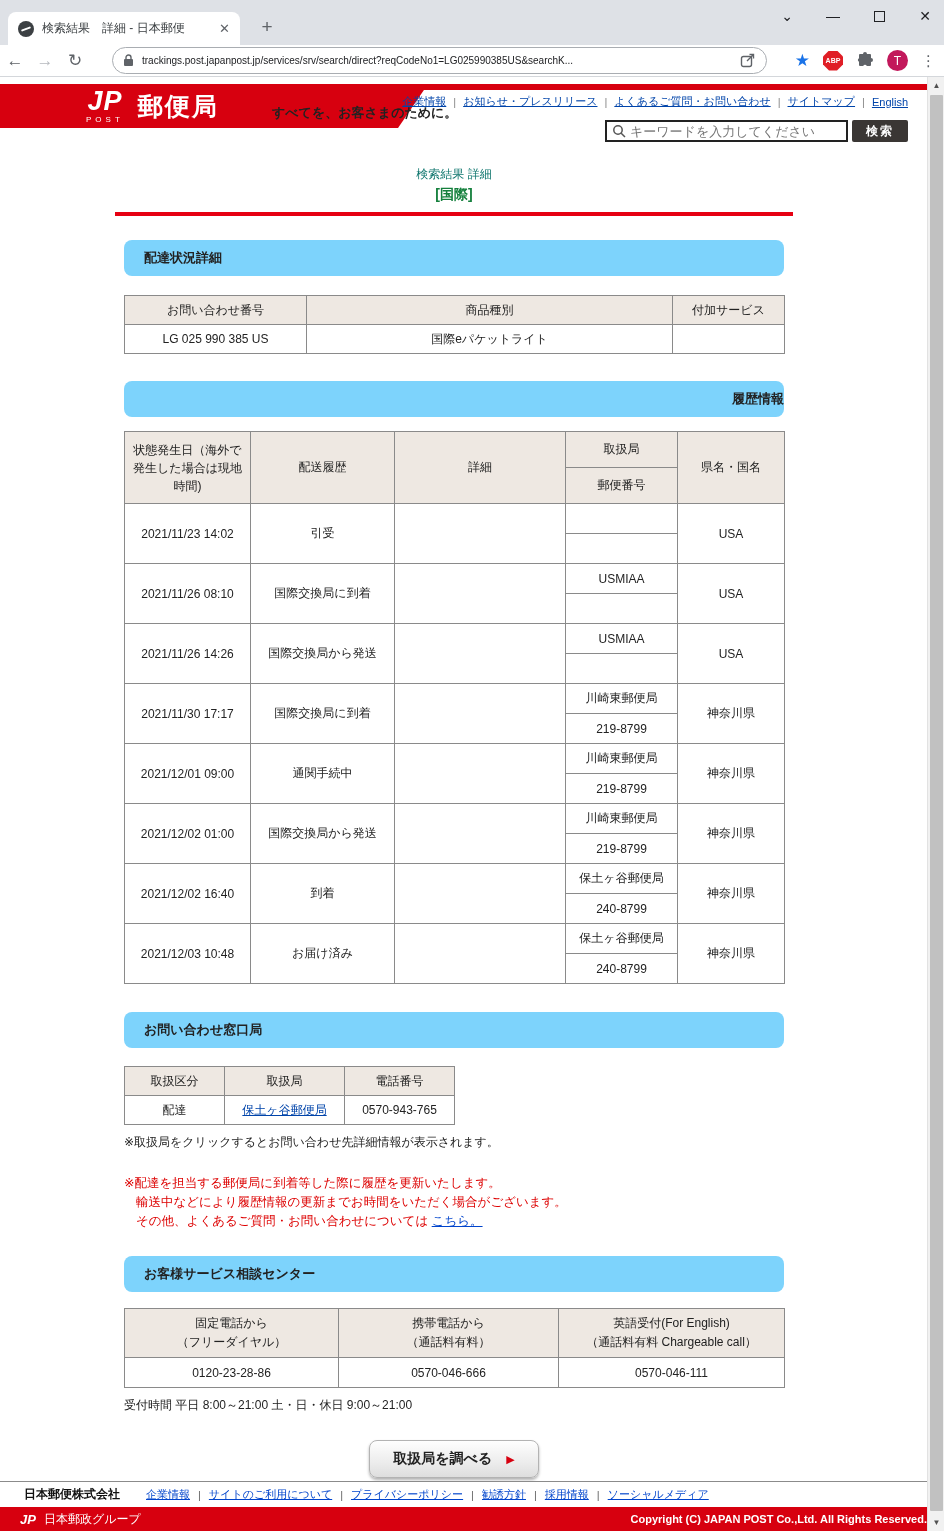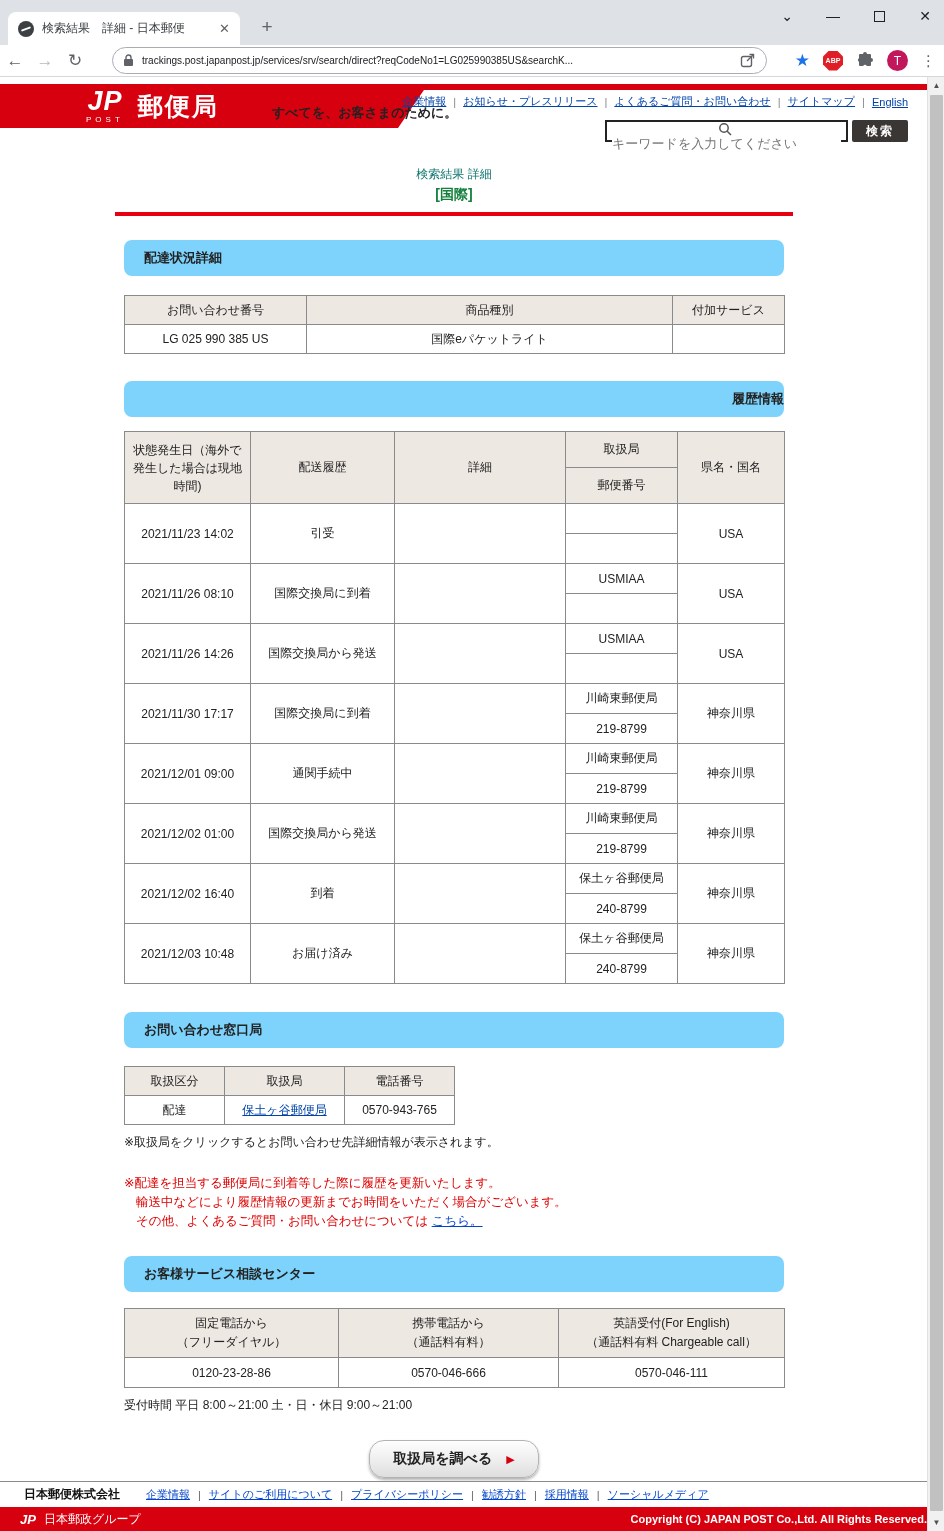--- a/index.html
+++ b/index.html
@@ -47,21 +47,21 @@
                  clip-path:polygon(0 0,100% 0,93% 100%,0 100%); display:flex; align-items:center; }
   .jp-mark { margin-left:86px; color:#fff; text-align:center; line-height:1; }
   .jp-mark .jp { font-size:27px; font-weight:bold; font-style:italic; letter-spacing:1px; }
   .jp-mark .post { font-size:8px; letter-spacing:4px; display:block; margin-top:1px; }
   .logo-text { color:#fff; font-size:25px; font-weight:bold; margin-left:14px; letter-spacing:2px; }
   .tagline { position:absolute; left:272px; top:27px; font-size:13px; font-weight:bold; color:#222; }
   .hdr-nav { position:absolute; right:19px; top:17px; display:flex; align-items:center; font-size:11px; }
   .hdr-nav a { color:#0044aa; text-decoration:underline; white-space:nowrap; }
   .hdr-nav .sep { color:#888; margin:0 7px; }
   .hdr-search { position:absolute; right:19px; top:43px; display:flex; align-items:center; }
-  .search-box { width:243px; height:22px; border:2px solid #222; display:flex; align-items:center; padding:0 5px; background:#fff;flex-direction:column; }
+  .search-box { width:243px; height:22px; border:2px solid #222; display:flex; align-items:center; padding:0 5px; background:#fff; }
   .search-box input { border:none; outline:none; width:100%; font-size:13px; color:#333; font-family:inherit; }
   .search-box input::placeholder { color:#757575; }
   .search-btn { width:56px; height:22px; margin-left:4px; background:#3a3634; color:#fff; font-size:12px;
                 font-weight:bold; border:none; border-radius:2px; letter-spacing:2px; }
 
   .content { width:660px; margin-left:124px; flex:0 0 auto; }
   .page-title { text-align:center; margin-top:16px; }
   .page-title .l1 { font-size:12px; font-weight:normal; color:#0f766e; }
   .page-title .l2 { font-size:14px; font-weight:bold; color:#15803d; margin-top:3px; }
   .title-rule { width:678px; margin-left:-9px; height:4px; background:#e60012; margin-top:8px; }
@@ -94,21 +94,21 @@
   .red-notes a { color:#0044cc; text-decoration:underline; }
 
   .t-service { width:660px; margin-top:16px; }
   .t-service th { height:49px; line-height:1.6; }
   .t-service td { height:30px; }
 
   .hours { font-size:12px; color:#222; margin-top:9px; }
 
   .btn-row { margin-top:26px; text-align:center; }
   .find-btn { display:inline-flex; align-items:center; justify-content:center; width:170px; height:38px;
-              border:1px solid #b3b3b3; border-radius:15px;
+              border:1px solid #b3b3b3; border-radius:8px;
               background:linear-gradient(#fefefe,#ececec 60%,#dedede); box-shadow:0 2px 3px rgba(0,0,0,.3);
               font-size:14px; font-weight:bold; color:#222; font-family:inherit;text-align:center; }
   .find-btn .arrow { color:#d7000f; font-size:11px; margin-left:14px; }
 
   
   .site-footer { margin-top:auto; flex:0 0 auto; }
   .footer-links { border-top:1px solid #8b8b8b; height:26px; display:flex; align-items:center; font-size:11px; background:#fff; }
   .footer-links .company { font-weight:bold; color:#111; font-size:12px; margin-left:24px; }
   .footer-links a { color:#0044cc; text-decoration:underline; white-space:nowrap; }
   .footer-links .sep { color:#666; margin:0 8px; }

